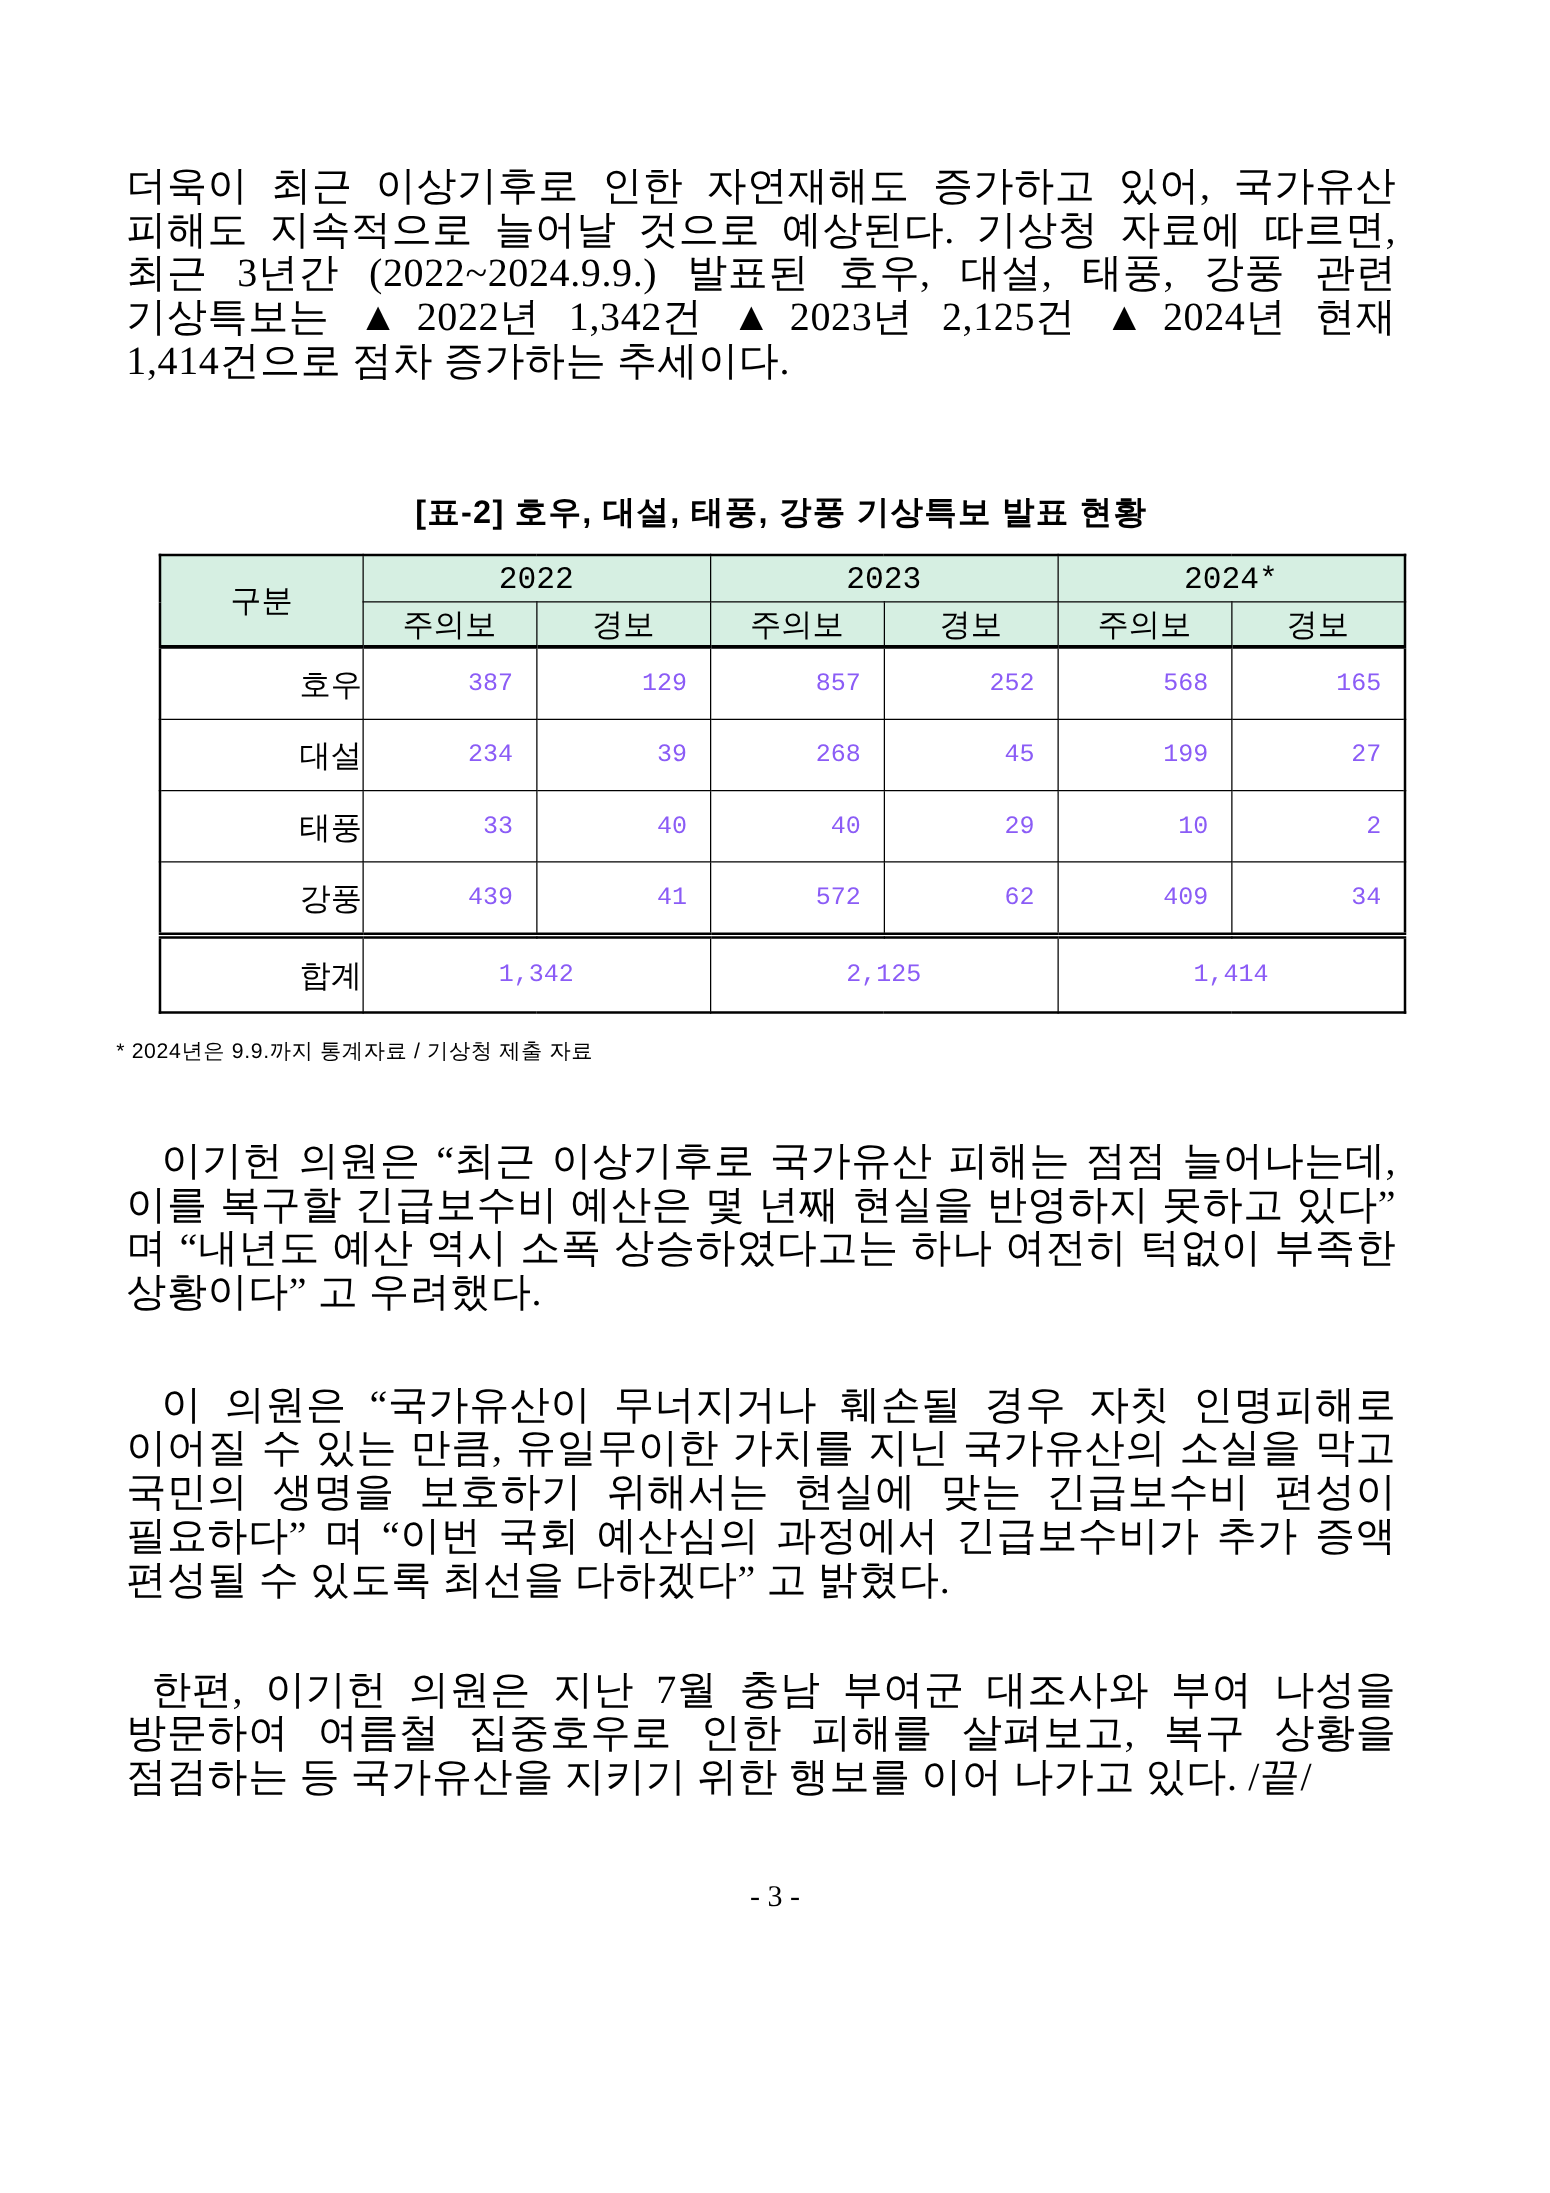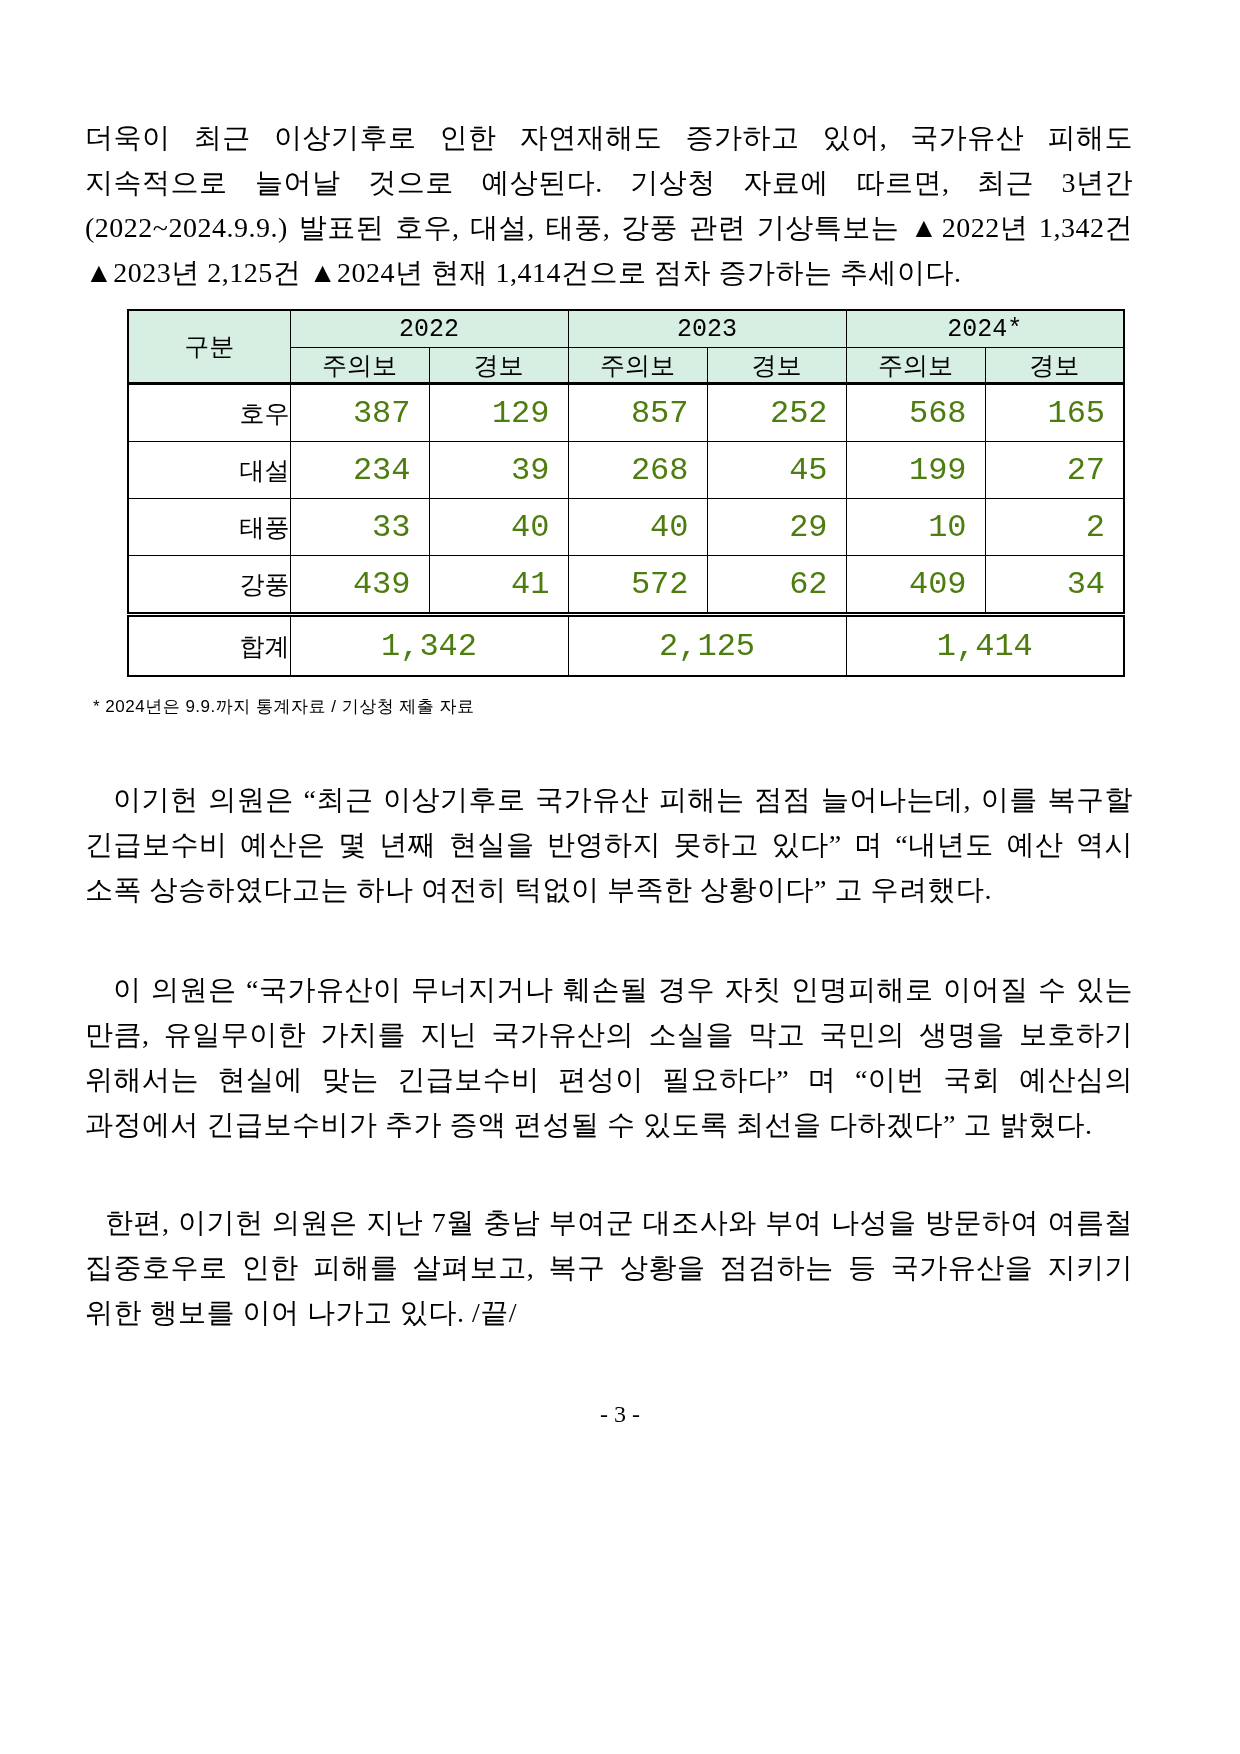--- a/index.html
+++ b/index.html
@@ -9,23 +9,23 @@
     background: #ffffff;
     color: #000000;
     font-family: "Liberation Serif", "DejaVu Serif", serif;
     overflow: hidden;
   }
   .page { width: 1240px; height: 1754px; position: relative; }
   .content { padding: 115px 107px 0 85px; }
 
   
   .body-text {
-    margin: 0;
-    font-size: 28px;
-    line-height: 45px;
+    margin: 16px;
+    font-size: 32px;
+    line-height: 35px;
     text-align: justify;
     word-break: keep-all;
     letter-spacing: 0.5px;
   }
   .body-text.gap    { margin-top: 55px; }
   .body-text.indent { text-indent: 28px; }
   .body-text.indent-sm { text-indent: 20px; }
   .body-text.gap-sm { margin-top: 53px; }
 
   
@@ -63,21 +63,21 @@
   }
   table.tbl thead th {
     background: #d6efe2;
     font-weight: normal;
     font-size: 25px;
     text-align: center;
   }
   table.tbl thead tr.years th   { height: 36px; }
   table.tbl thead tr.subhead th { height: 34px; border-bottom: 3px solid #000; margin-top: 39px; }
   table.tbl thead th.corner     { border-bottom: 3px solid #000; }
-  table.tbl tbody td { height: 56px; font-size: 32px; color: #4d7c0f; }
+  table.tbl tbody td { height: 56px; font-size: 20px; color: #8b5cf6; }
   table.tbl tbody td.cat {
     text-align: right;
     font-size: 25px;
     color: #000;
   }
   table.tbl tbody td.num {
     text-align: right;
     padding-right: 18px;
   }
   table.tbl tbody tr.total td {
@@ -103,20 +103,21 @@
 </style>
 </head>
 <body>
 
 <div class="page">
   <div class="content">
 
     <p class="body-text">더욱이 최근 이상기후로 인한 자연재해도 증가하고 있어, 국가유산 피해도 지속적으로 늘어날 것으로 예상된다. 기상청 자료에 따르면, 최근 3년간 (2022~2024.9.9.) 발표된 호우, 대설, 태풍, 강풍 관련 기상특보는 ▲2022년 1,342건 ▲2023년 2,125건 ▲2024년 현재 1,414건으로 점차 증가하는 추세이다.</p>
 
     <div>
+      <div class="tbl-title">[표-2] 호우, 대설, 태풍, 강풍 기상특보 발표 현황</div>
 
       <table class="tbl">
         <colgroup>
           <col style="width:162px">
           <col style="width:139px">
             <col style="width:139px">
           <col style="width:139px">
             <col style="width:139px">
           <col style="width:139px">
             <col style="width:139px">

